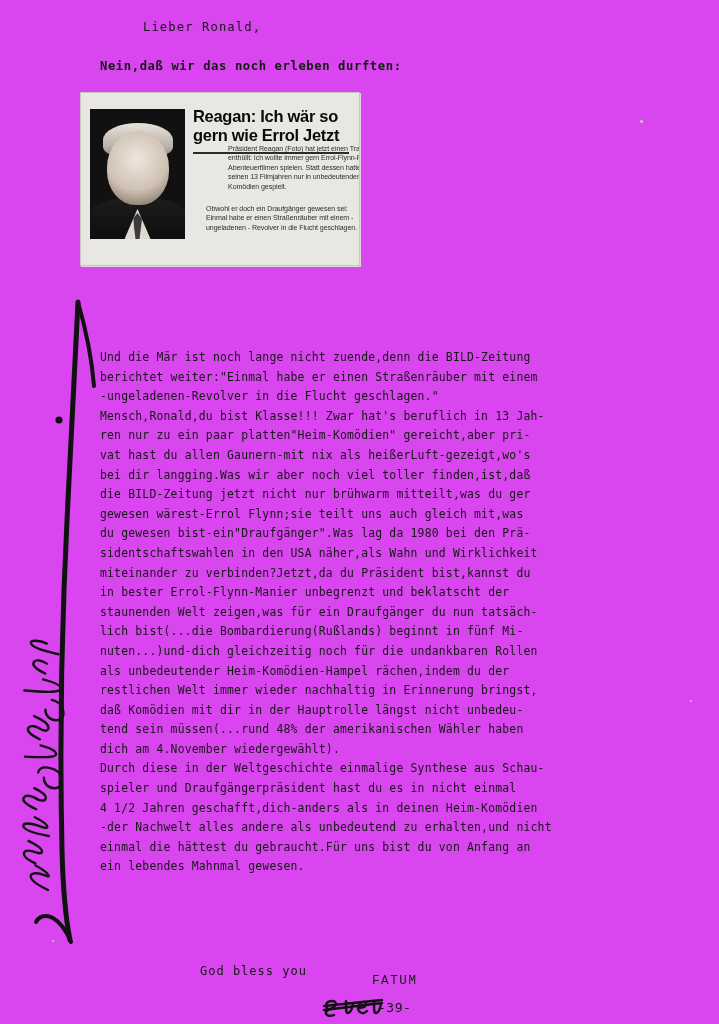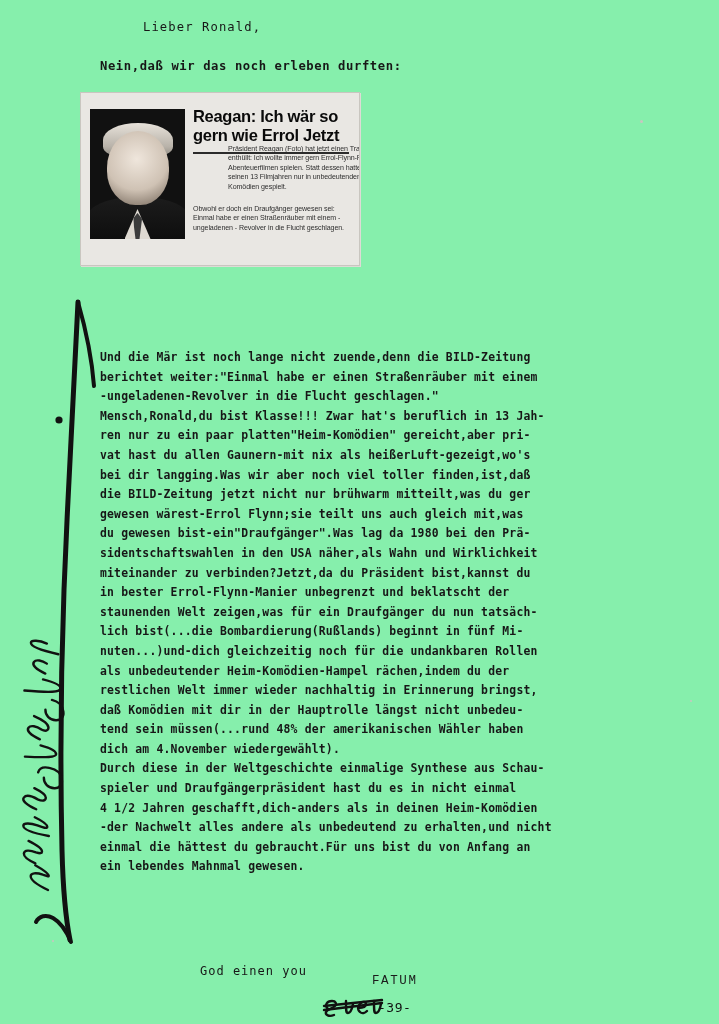--- a/index.html
+++ b/index.html
@@ -11,21 +11,21 @@
     width: 719px;
     height: 1024px;
     position: relative;
     overflow: hidden;
     font-family: "DejaVu Sans Mono", monospace;
     color: #141414;
   }
   .page {
     position: absolute;
     inset: 0;
-    background: #86efac;
+    background: #d946ef;
   }
   
   .tw {
     font-family: "DejaVu Sans Mono", monospace;
     font-size: 11.4px;
     line-height: 19.6px;
     letter-spacing: 0.2px;
     color: #171717;
     white-space: pre-wrap;
   }
@@ -139,29 +139,29 @@
     position: absolute;
     left: 112px;
     width: 156px;
     font-family: "Liberation Sans", sans-serif;
     font-size: 7.1px;
     line-height: 9.4px;
     color: #2e2e2e;
     letter-spacing: -0.1px;
   }
   #clip-body-1 { top: 52px; margin-left: 35px; }
-  #clip-body-2 { top: 112px; }
+  #clip-body-2 { top: 112px; margin-left: 13px; }
   
   .para {
     position: absolute;
     left: 100px;
     width: 600px;
   }
   #para-1 { top: 272px; }
-  #para-2 { top: 348px; font-weight: bold; }
+  #para-2 { top: 348px; }
   #closing { position: absolute; left: 200px; top: 962px; font-size: 12px; letter-spacing: 1px; }
   
   #handwriting {
     position: absolute;
     left: 8px;
     top: 290px;
     width: 96px;
     height: 660px;
   }
   #fatum {
@@ -238,21 +238,21 @@
 daß Komödien mit dir in der Hauptrolle längst nicht unbedeu-
 tend sein müssen(...rund 48% der amerikanischen Wähler haben
 dich am 4.November wiedergewählt).
 Durch diese in der Weltgeschichte einmalige Synthese aus Schau-
 spieler und Draufgängerpräsident hast du es in nicht einmal
 4 1/2 Jahren geschafft,dich-anders als in deinen Heim-Komödien
 -der Nachwelt alles andere als unbedeutend zu erhalten,und nicht
 einmal die hättest du gebraucht.Für uns bist du von Anfang an
 ein lebendes Mahnmal gewesen.</div>
 
-  <div class="tw" id="closing">God einen you</div>
+  <div class="tw" id="closing">God bless you</div>
   <div id="fatum">FATUM</div>
 
   <svg id="handwriting" viewBox="0 0 96 660" aria-hidden="true">
     <g fill="none" stroke="#111" stroke-linecap="round" stroke-linejoin="round">
 
       <path d="M70 12 C66 90 60 200 56 300 C53 380 52 470 54 560 C55 600 58 630 62 650" stroke-width="5"></path>
       <path d="M70 12 C78 40 84 70 86 96" stroke-width="4"></path>
       <path d="M63 652 C58 640 52 632 45 628 C38 624 31 626 28 632" stroke-width="4"></path>
       <circle cx="51" cy="130" r="3.6" fill="#111" stroke="none"></circle>
 

